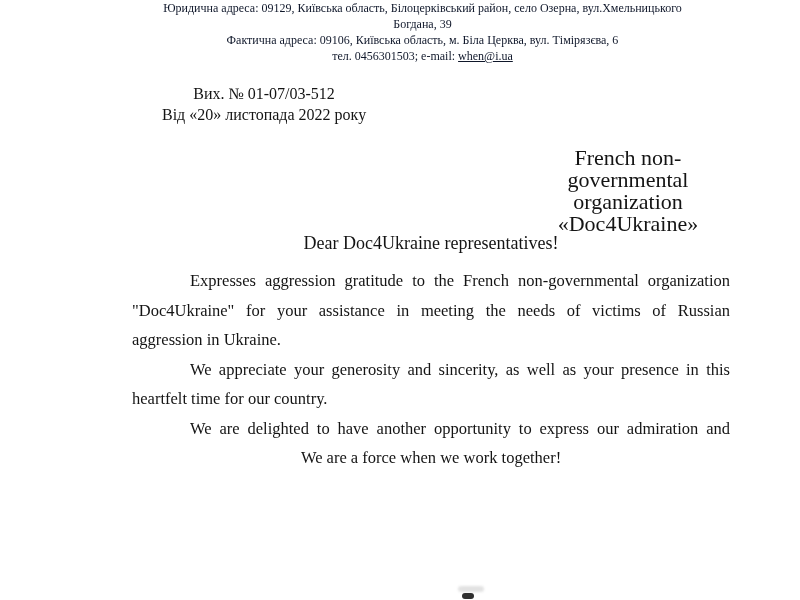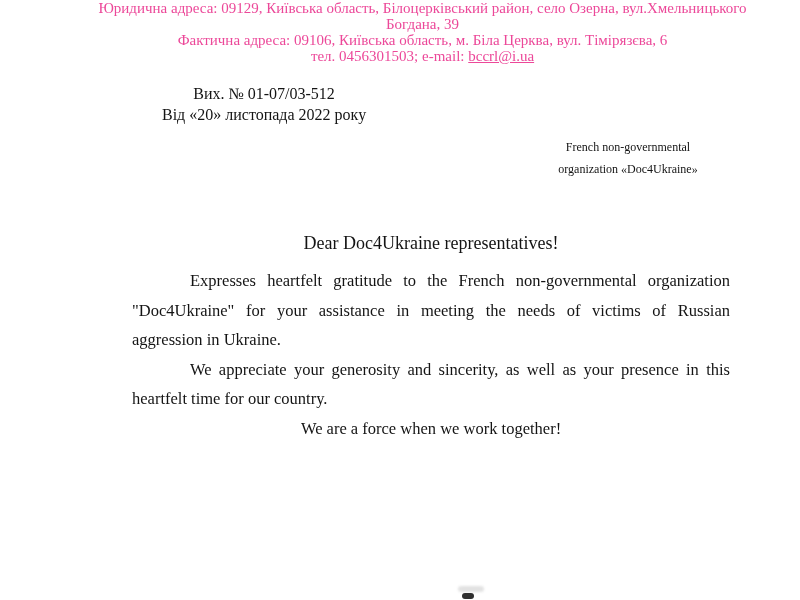--- a/index.html
+++ b/index.html
@@ -14,46 +14,46 @@
     color: #141414;
   }
 
   
   .letterhead {
     position: absolute;
     left: 55px;
     top: 0;
     width: 735px;
     text-align: center;
-    font-size: 15px;
+    font-size: 12px;
     line-height: 16px;
-    color: #ec4899;
+    color: #0f172a;
   }
   .letterhead .email {
     text-decoration: underline;
   }
 
   
   .ref-block {
     position: absolute;
     left: 162px;
     top: 83px;
     font-size: 16px;
     line-height: 21px;
     text-align: center;
   }
 
   
   .recipient {
     position: absolute;
     left: 524px;
-    top: 136px;
+    top: 147px;
     width: 208px;
     text-align: center;
-    font-size: 12px;
+    font-size: 22px;
     line-height: 22px;
   }
 
   
   .salutation {
     position: absolute;
     left: 132px;
     top: 231px;
     width: 598px;
     text-align: center;
@@ -101,42 +101,43 @@
 </style>
 </head>
 <body>
 
 <div class="page">
 
   <div class="letterhead">
     <div>Юридична адреса: 09129, Київська область, Білоцерківський район, село Озерна, вул.Хмельницького</div>
     <div>Богдана, 39</div>
     <div>Фактична адреса: 09106, Київська область, м. Біла Церква, вул. Тімірязєва, 6</div>
-    <div><span>тел. 0456301503; e-mail: </span><span class="email">bccrl@i.ua</span></div>
+    <div><span>тел. 0456301503; e-mail: </span><span class="email">when@i.ua</span></div>
   </div>
 
   <div class="ref-block">
     <div>Вих. № 01-07/03-512</div>
     <div>Від «20» листопада 2022 року</div>
   </div>
 
   <div class="recipient">
     <div>French non-governmental</div>
     <div>organization «Doc4Ukraine»</div>
   </div>
 
   <div class="salutation">Dear Doc4Ukraine representatives!</div>
 
   <div class="bodytext">
 
-  <div class="bline first just">Expresses heartfelt gratitude to the French non-governmental organization</div>
+  <div class="bline first just">Expresses aggression gratitude to the French non-governmental organization</div>
       <div class="bline just">"Doc4Ukraine" for your assistance in meeting the needs of victims of Russian</div>
       <div class="bline">aggression in Ukraine.</div>
       <div class="bline first just">We appreciate your generosity and sincerity, as well as your presence in this</div>
       <div class="bline">heartfelt time for our country.</div>
+      <div class="bline first just">We are delighted to have another opportunity to express our admiration and</div>
       <div class="closing">We are a force when we work together!</div>
     </div>
 
   <div class="sig-remnant">
     <div class="speckle"></div>
     <div class="blob"></div>
   </div>
 
 </div>
 

